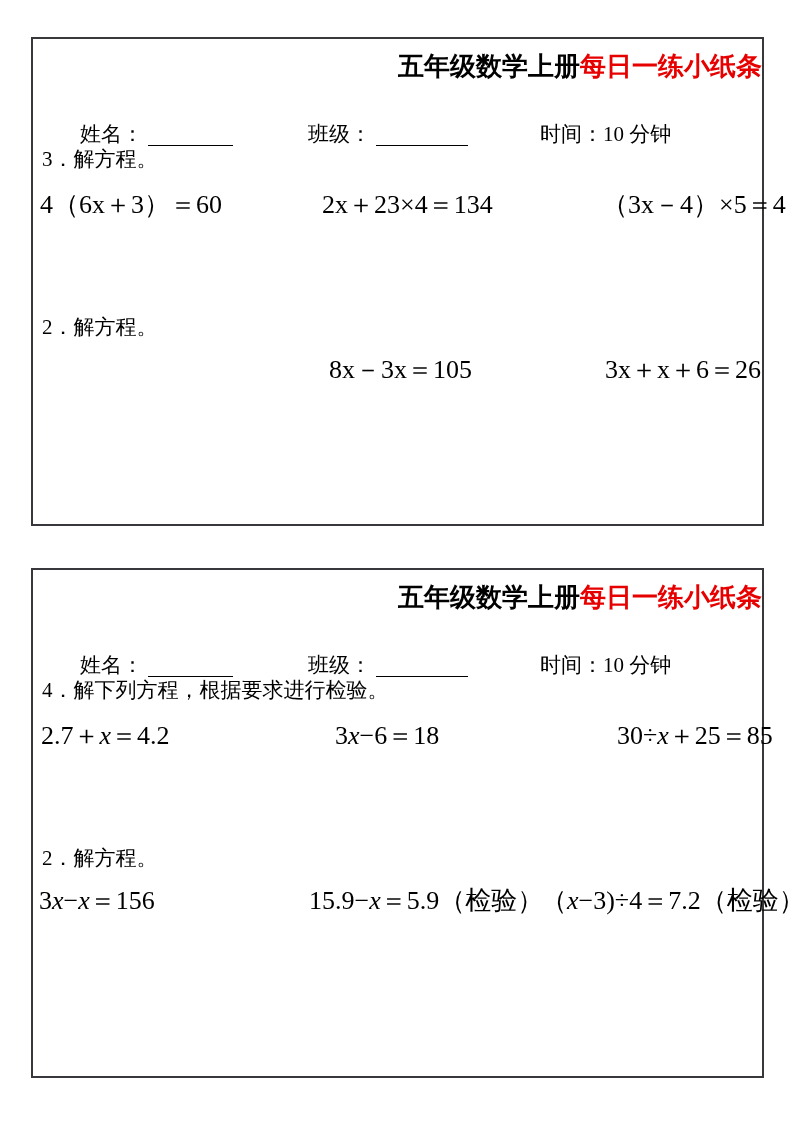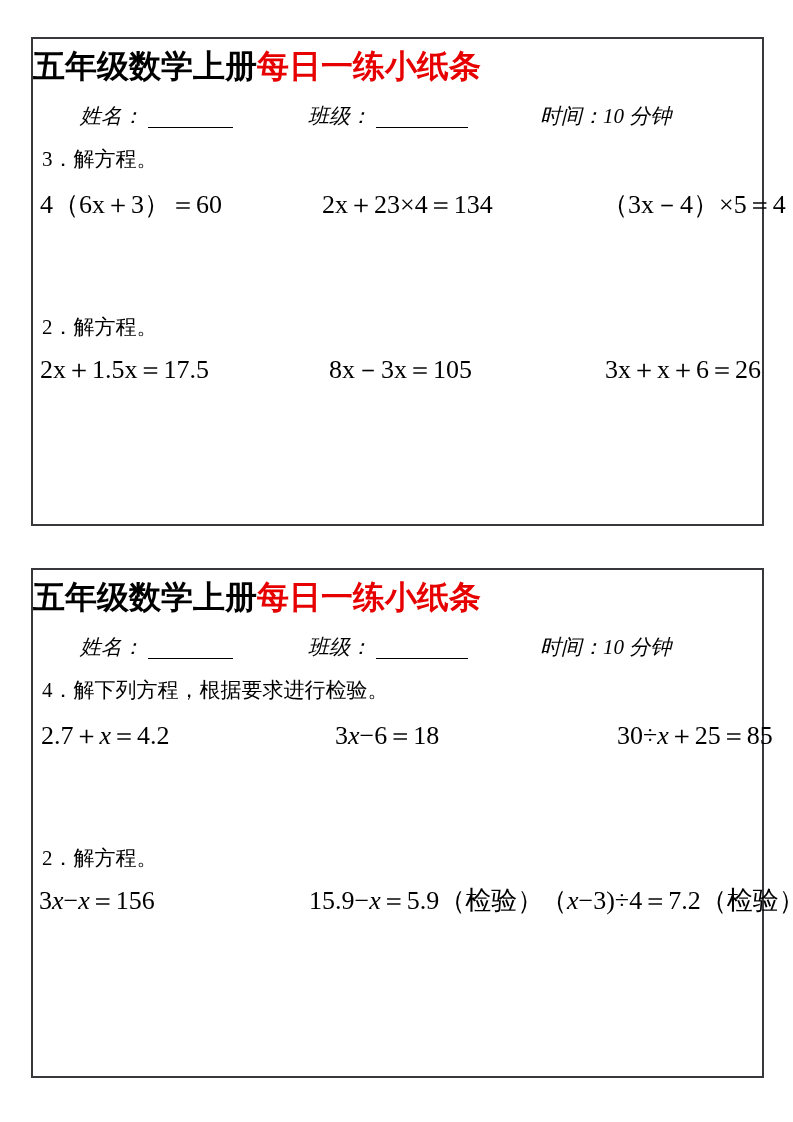--- a/index.html
+++ b/index.html
@@ -8,27 +8,27 @@
     font-family:"Liberation Serif","DejaVu Serif",serif;color:#000;
   }
   .card{
     position:absolute;left:31px;width:733px;box-sizing:border-box;
     border:2px solid #38383c;background:#fff;
   }
   .c1{top:37px;height:489px;}
   .c2{top:568px;height:510px;}
 
   .card-title{
-    position:absolute;top:5px;left:0;width:100%;text-align:left;
+    position:absolute;top:5px;left:0;width:100%;text-align:right;
     font-family:"Liberation Sans","DejaVu Sans",sans-serif;
-    font-weight:bold;font-size:32px;line-height:44px;white-space:nowrap;
+    font-weight:bold;font-size:26px;line-height:44px;white-space:nowrap;
   }
   .title-red{color:#e60000;}
 
-  .fields{position:absolute;top:63px;left:0;width:100%;height:32px;font-size:21px;line-height:28px;font-style:italic;}
+  .fields{position:absolute;top:81px;left:0;width:100%;height:32px;font-size:21px;line-height:28px;}
   .f-name{position:absolute;left:47px;white-space:nowrap;}
   .f-class{position:absolute;left:275px;white-space:nowrap;}
   .f-time{position:absolute;left:507px;white-space:nowrap;}
   .blank{
     display:inline-block;border-bottom:1.6px solid #000;height:20px;
     vertical-align:-5px;margin-left:5px;
   }
   .blank-name{width:85px;}
   .blank-class{width:92px;}
 
@@ -70,21 +70,20 @@
 
   <div class="sh sh1">3．解方程。</div>
   <div class="eqrow r1">
     <span class="eq e1">4（6x＋3）＝60</span>
     <span class="eq e2">2x＋23×4＝134</span>
     <span class="eq e3">（3x－4）×5＝4</span>
   </div>
 
   <div class="sh sh2">2．解方程。</div>
   <div class="eqrow r2">
-    <span class="eq e1">2x＋1.5x＝17.5</span>
     <span class="eq e2">8x－3x＝105</span>
     <span class="eq e3">3x＋x＋6＝26</span>
   </div>
 </div>
 
 <div class="card c2">
   <div class="card-title">
     <span>五年级数学上册</span><span class="title-red">每日一练小纸条</span>
   </div>
 

